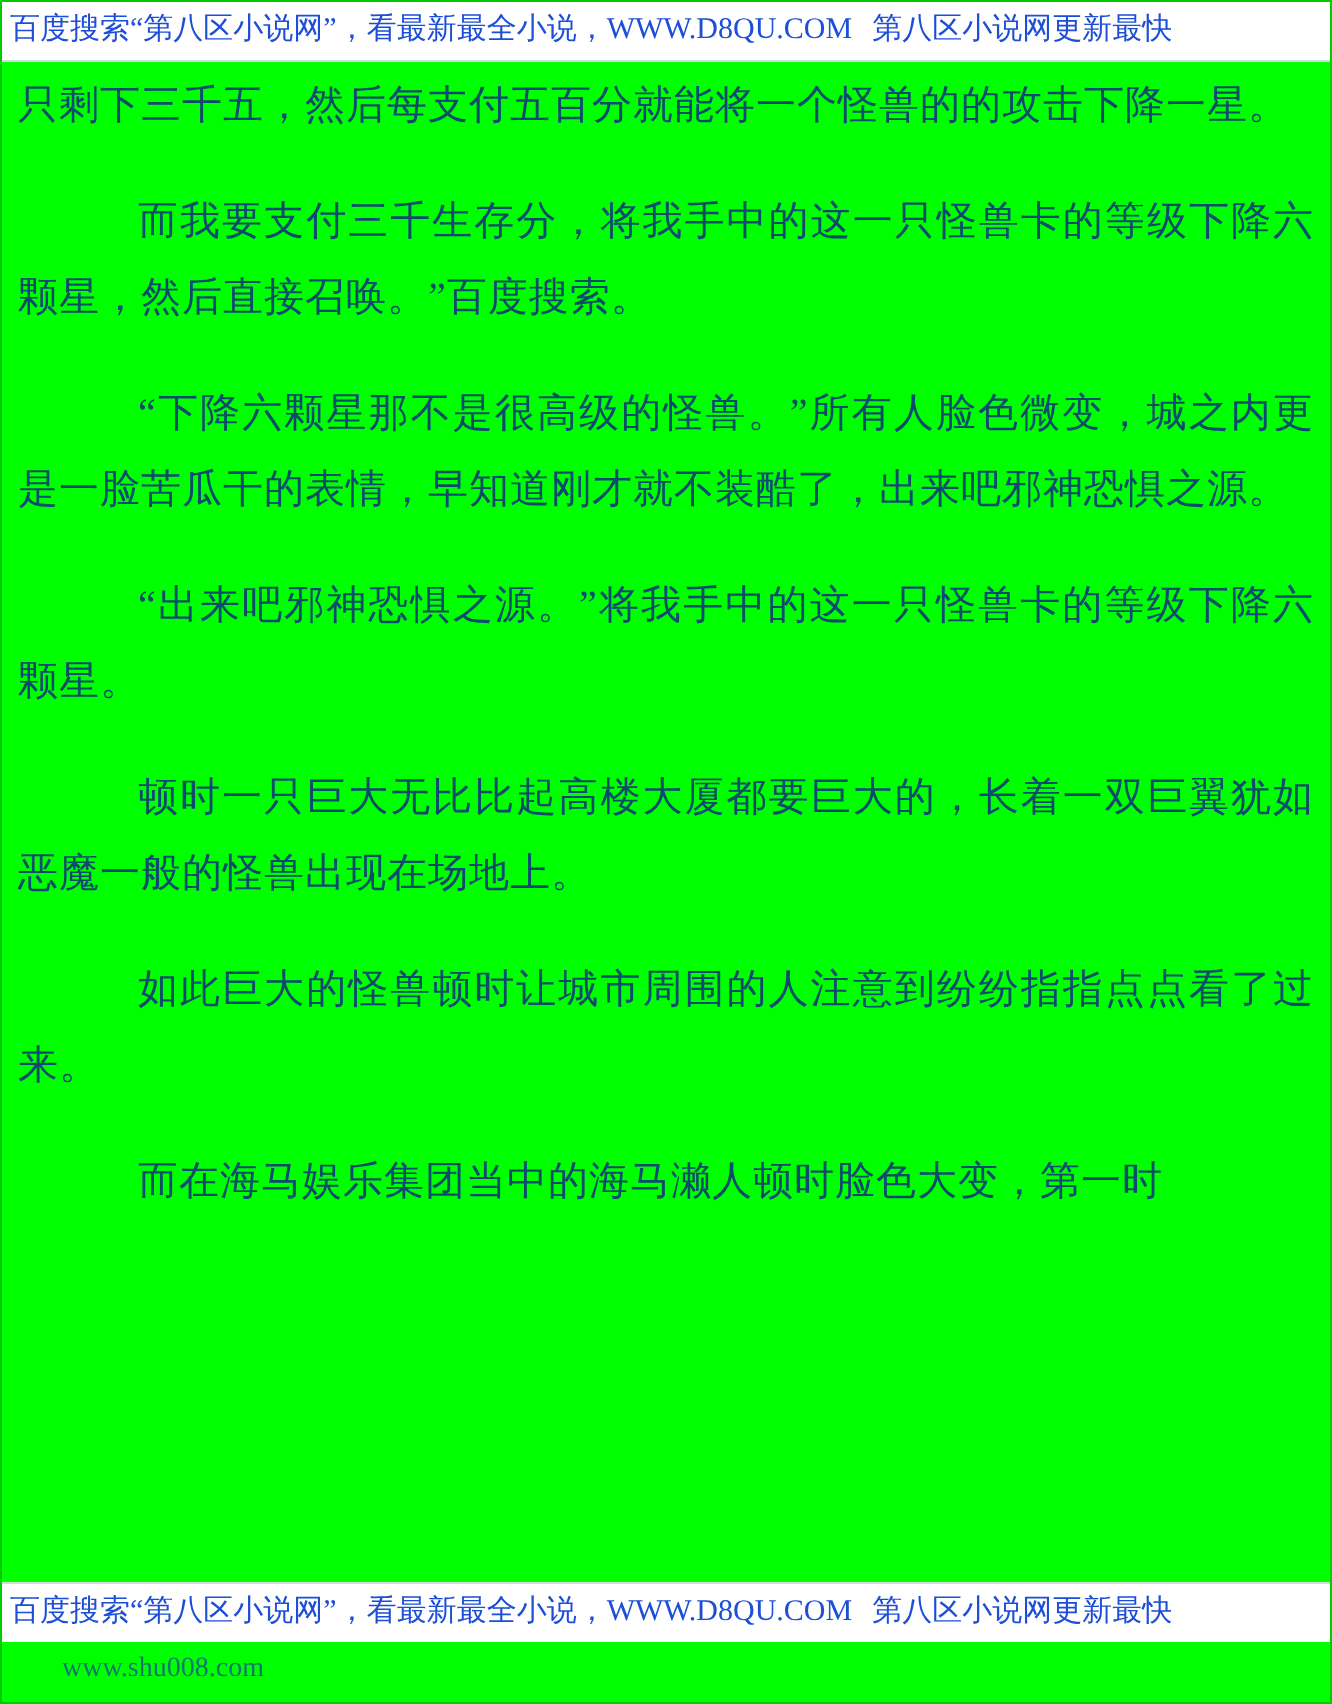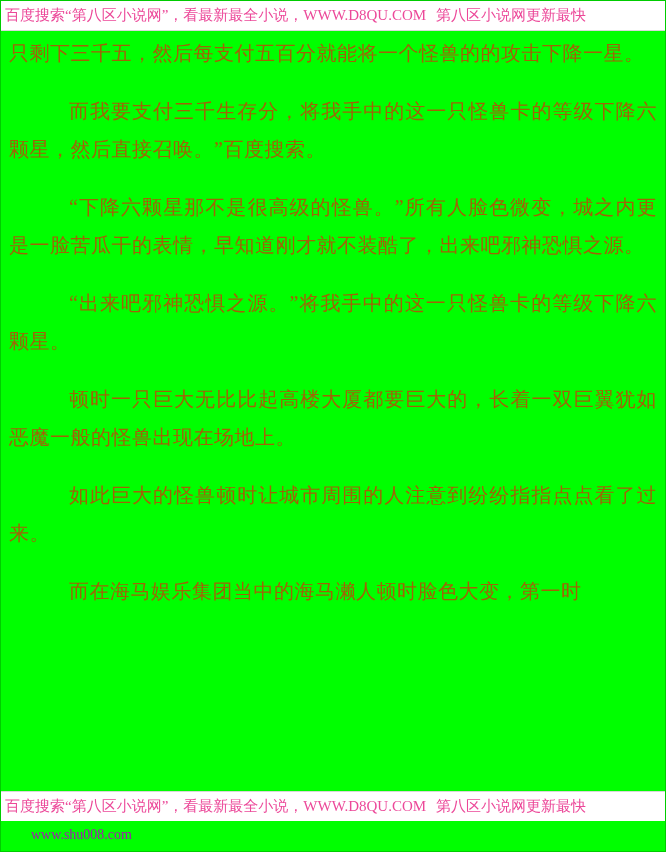--- a/index.html
+++ b/index.html
@@ -18,21 +18,21 @@
     width: 666px;
     height: 852px;
     box-sizing: border-box;
     background: #00ff00;
     border: 1px solid #00cc00;
   }
   .banner {
     box-sizing: border-box;
     width: 100%;
     background: #ffffff;
-    color: #ec4899;
+    color: #1d4ed8;
     font-family: "Liberation Serif", "DejaVu Serif", serif;
     font-size: 15px;
     line-height: 22px;
     white-space: nowrap;
     letter-spacing: 0px;
     padding: 3px 4px 4px 4px;
     text-align: left;
   }
   .banner-top {
     border-bottom: 1px solid #d8d8d8;
@@ -50,21 +50,21 @@
     left: 0;
     right: 0;
     bottom: 72px;
     padding: 0 8px;
     box-sizing: border-box;
     overflow: hidden;
   }
   p.para {
     margin: 0 0 0 0;
     padding: 0;
-    color: #a16207;
+    color: #0c4a6e;
     font-size: 20px;
     line-height: 38px;
     text-align: justify;
     text-justify: inter-ideograph;
     letter-spacing: 0.5px;
     font-family: "Liberation Serif", "DejaVu Serif", serif;
   }
   p.indent {
     text-indent: 3em;
   }
@@ -75,21 +75,21 @@
     position: absolute;
     left: 0;
     right: 0;
     bottom: 0;
     background: #00ff00;
   }
   .site-url {
     font-family: "Liberation Serif", "DejaVu Serif", serif;
     font-size: 14px;
     line-height: 20px;
-    color: #a21caf;
+    color: #0f766e;
     padding: 4px 0 6px 30px;
   }
 </style>
 </head>
 <body>
 
 <div class="page">
 
   <div class="banner banner-top"><span>百度搜索“第八区小说网”，看最新最全小说，WWW.D8QU.COM</span><span class="gap"></span><span>第八区小说网更新最快</span></div>
 

